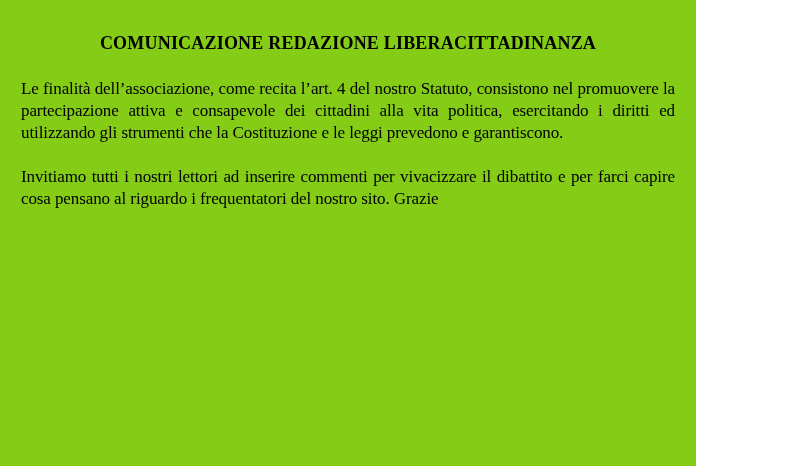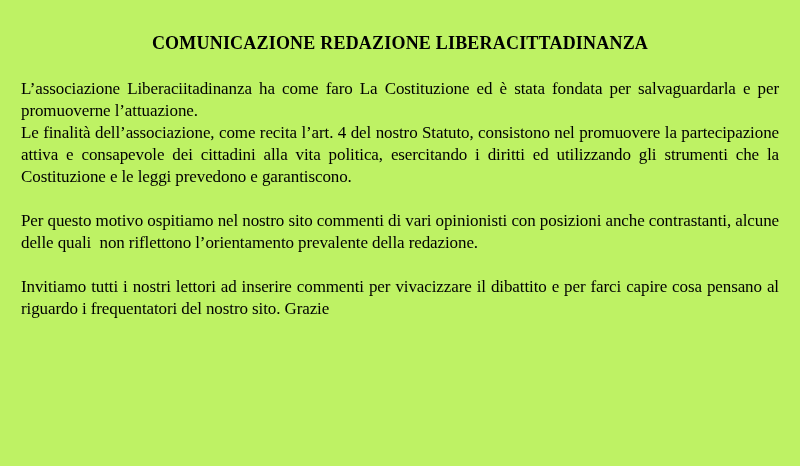--- a/index.html
+++ b/index.html
@@ -2,24 +2,24 @@
 <html><head>
 <meta charset="utf-8">
 <style>
   html, body {
     margin: 0;
     padding: 0;
     background: #ffffff;
   }
   .page {
     position: relative;
-    width: 800px;
+    width: 696px;
     height: 466px;
     box-sizing: border-box;
-    background: #bef264;
+    background: #84cc16;
     color: #000000;
     font-family: "Liberation Serif", "DejaVu Serif", serif;
     padding: 32px 21px 0 21px;
     overflow: hidden;
   }
   .doc-title {
     margin: 0 0 24px 0;
     font-size: 18px;
     line-height: 22px;
     font-weight: bold;
@@ -38,23 +38,21 @@
     margin-top: 22px;
   }
 </style>
 </head>
 <body>
 
 <div class="page">
   <h1 class="doc-title">COMUNICAZIONE REDAZIONE LIBERACITTADINANZA</h1>
 
   <div class="doc-body">
-    <p>L’associazione Liberaciitadinanza ha come faro La Costituzione ed è stata fondata per salvaguardarla e per promuoverne l’attuazione.</p>
 
     <p>Le finalità dell’associazione, come recita l’art. 4 del nostro Statuto, consistono nel promuovere la partecipazione attiva e consapevole dei cittadini alla vita politica, esercitando i diritti ed utilizzando gli strumenti che la Costituzione e le leggi prevedono e garantiscono.</p>
 
 
-    <p class="gap-before">Per questo motivo ospitiamo nel nostro sito commenti di vari opinionisti con posizioni anche contrastanti, alcune delle quali  non riflettono l’orientamento prevalente della redazione.</p>
 
 
     <p class="gap-before">Invitiamo tutti i nostri lettori ad inserire commenti per vivacizzare il dibattito e per farci capire cosa pensano al riguardo i frequentatori del nostro sito. Grazie</p>
   </div>
 </div>
 
 </body></html>

